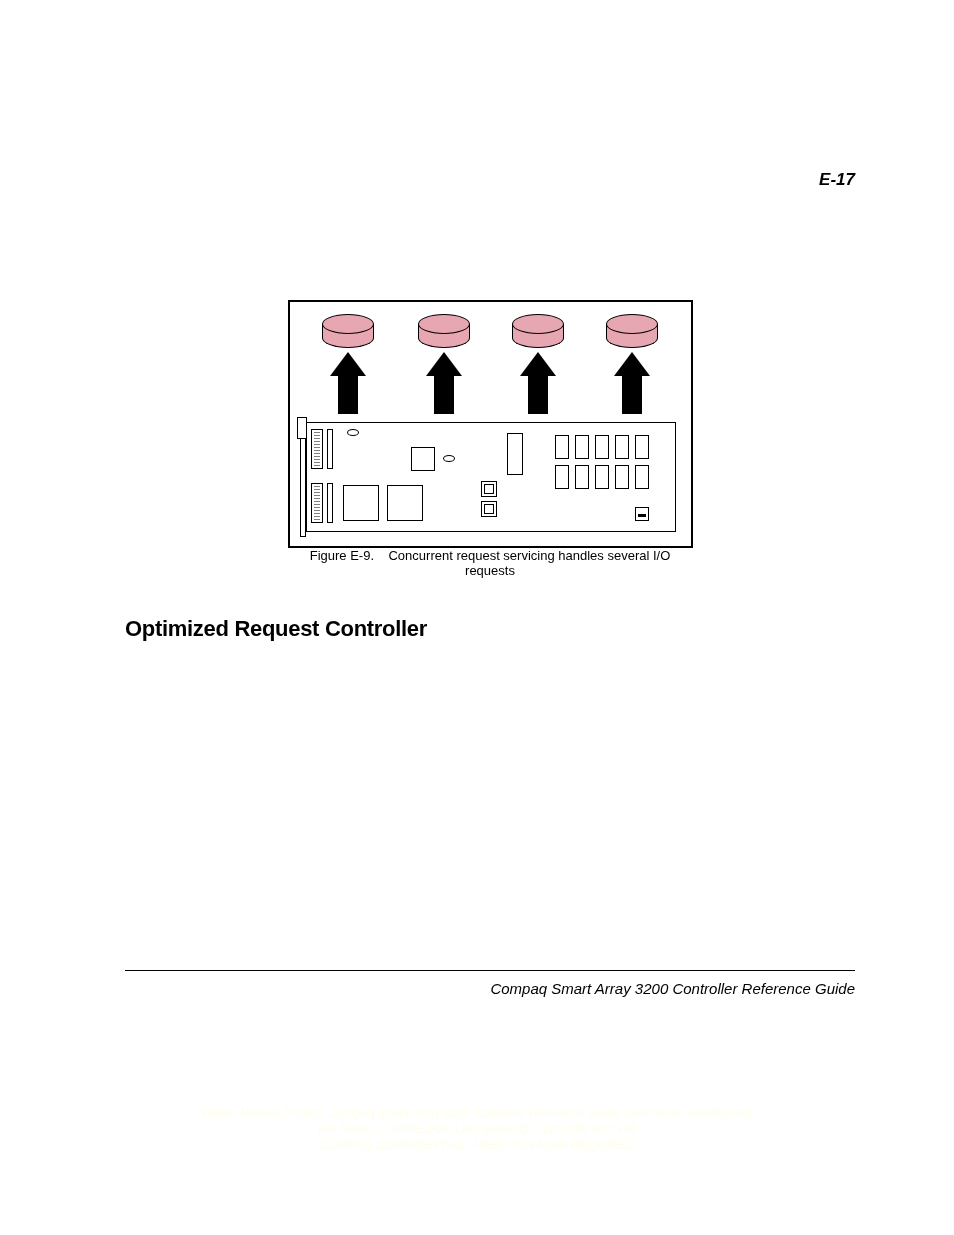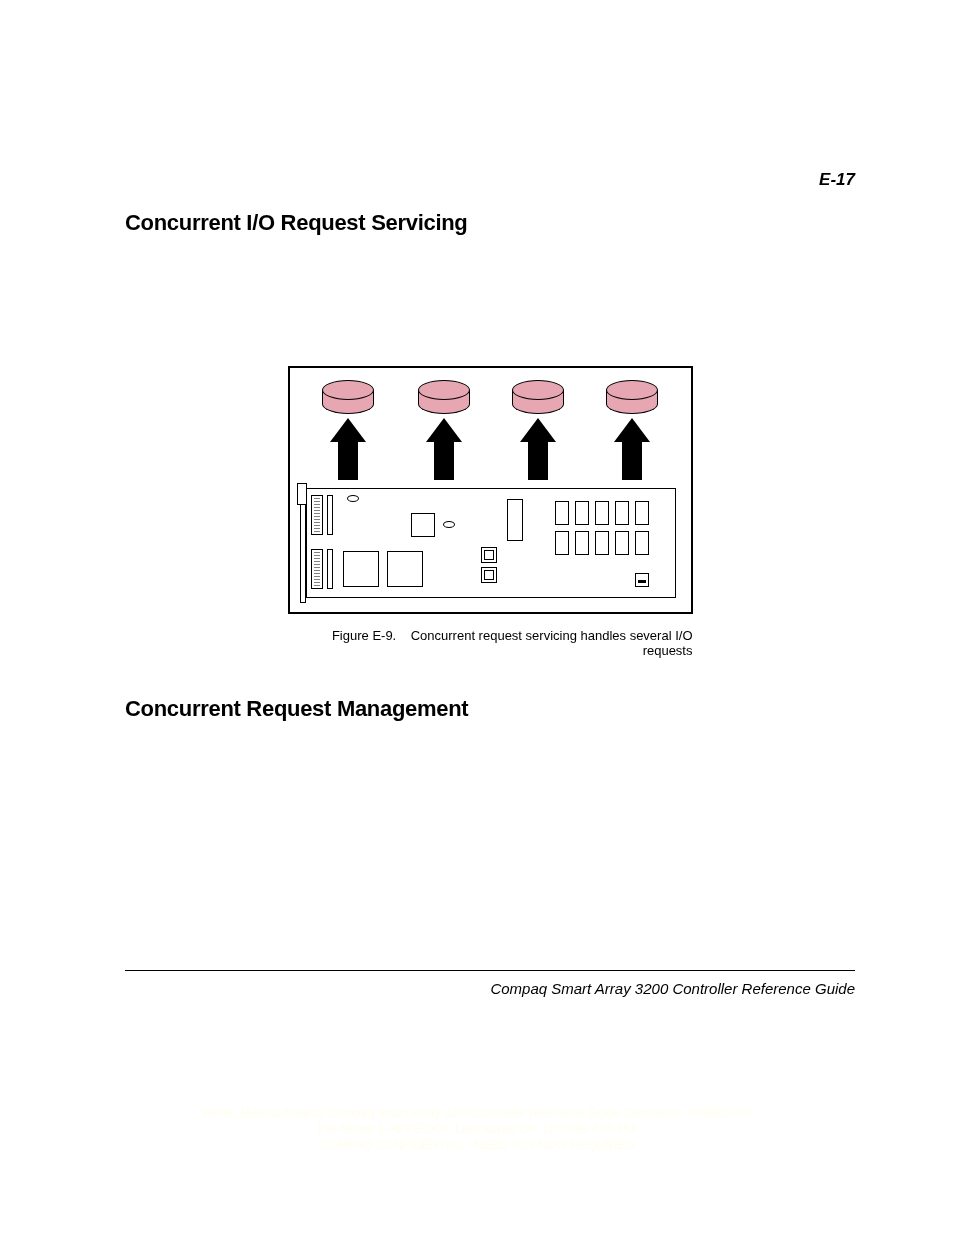--- a/index.html
+++ b/index.html
@@ -200,23 +200,22 @@
   }
   .round::before, .round::after {
     content:"";
     position:absolute;
     background:#000;
   }
   .round::before { left:2px; right:2px; top:6px; height:1.5px; }
   .round::after  { left:2px; right:2px; bottom:3px; height:1.5px; }
   
   .caption {
-    text-align: right;
+    text-align: center;
     font-size: 13px;
-    margin-top: 14px;
   }
   
   .footrule {
     position: absolute;
     left: 125px;
     width: 730px;
     top: 970px;
     border-top: 1px solid #000;
   }
   .footer {
@@ -238,21 +237,20 @@
     opacity: 0.15;
     font-family: Arial, sans-serif;
   }
 </style>
 </head>
 <body>
 
 <div class="page">
   <div class="pageno">E-17</div>
 
-  <div class="h2">Concurrent I/O Request Servicing</div>
 
   <div class="figwrap">
     <div class="figbox">
 
       <div class="disk" style="left:32px; top:12px;">
         <div class="d-side"></div>
           <div class="d-bot"></div>
           <div class="d-top"></div>
       </div>
       <div class="disk" style="left:128px; top:12px;">
@@ -335,21 +333,21 @@
       </div>
     </div>
 
     <div class="caption">
       <span>Figure E-9.</span>
       &nbsp;&nbsp;
       <span>Concurrent request servicing handles several I/O requests</span>
     </div>
   </div>
 
-  <div class="h2 second">Concurrent Request Management</div>
+  <div class="h2 second">Optimized Request Controller</div>
 </div>
 
 <div class="footrule"></div>
 <div class="footer">Compaq Smart Array 3200 Controller Reference Guide</div>
 
 <div class="imprint">
   <div>Writer: Melissa  Project: Compaq Smart Array 3200 Controller Reference Guide  Comments: 340862-002</div>
   <div>File Name: L-APPE.DOC  Last Saved On: 12/21/98 4:05 PM</div>
   <div>COMPAQ CONFIDENTIAL - NEED TO KNOW REQUIRED</div>
 </div>

